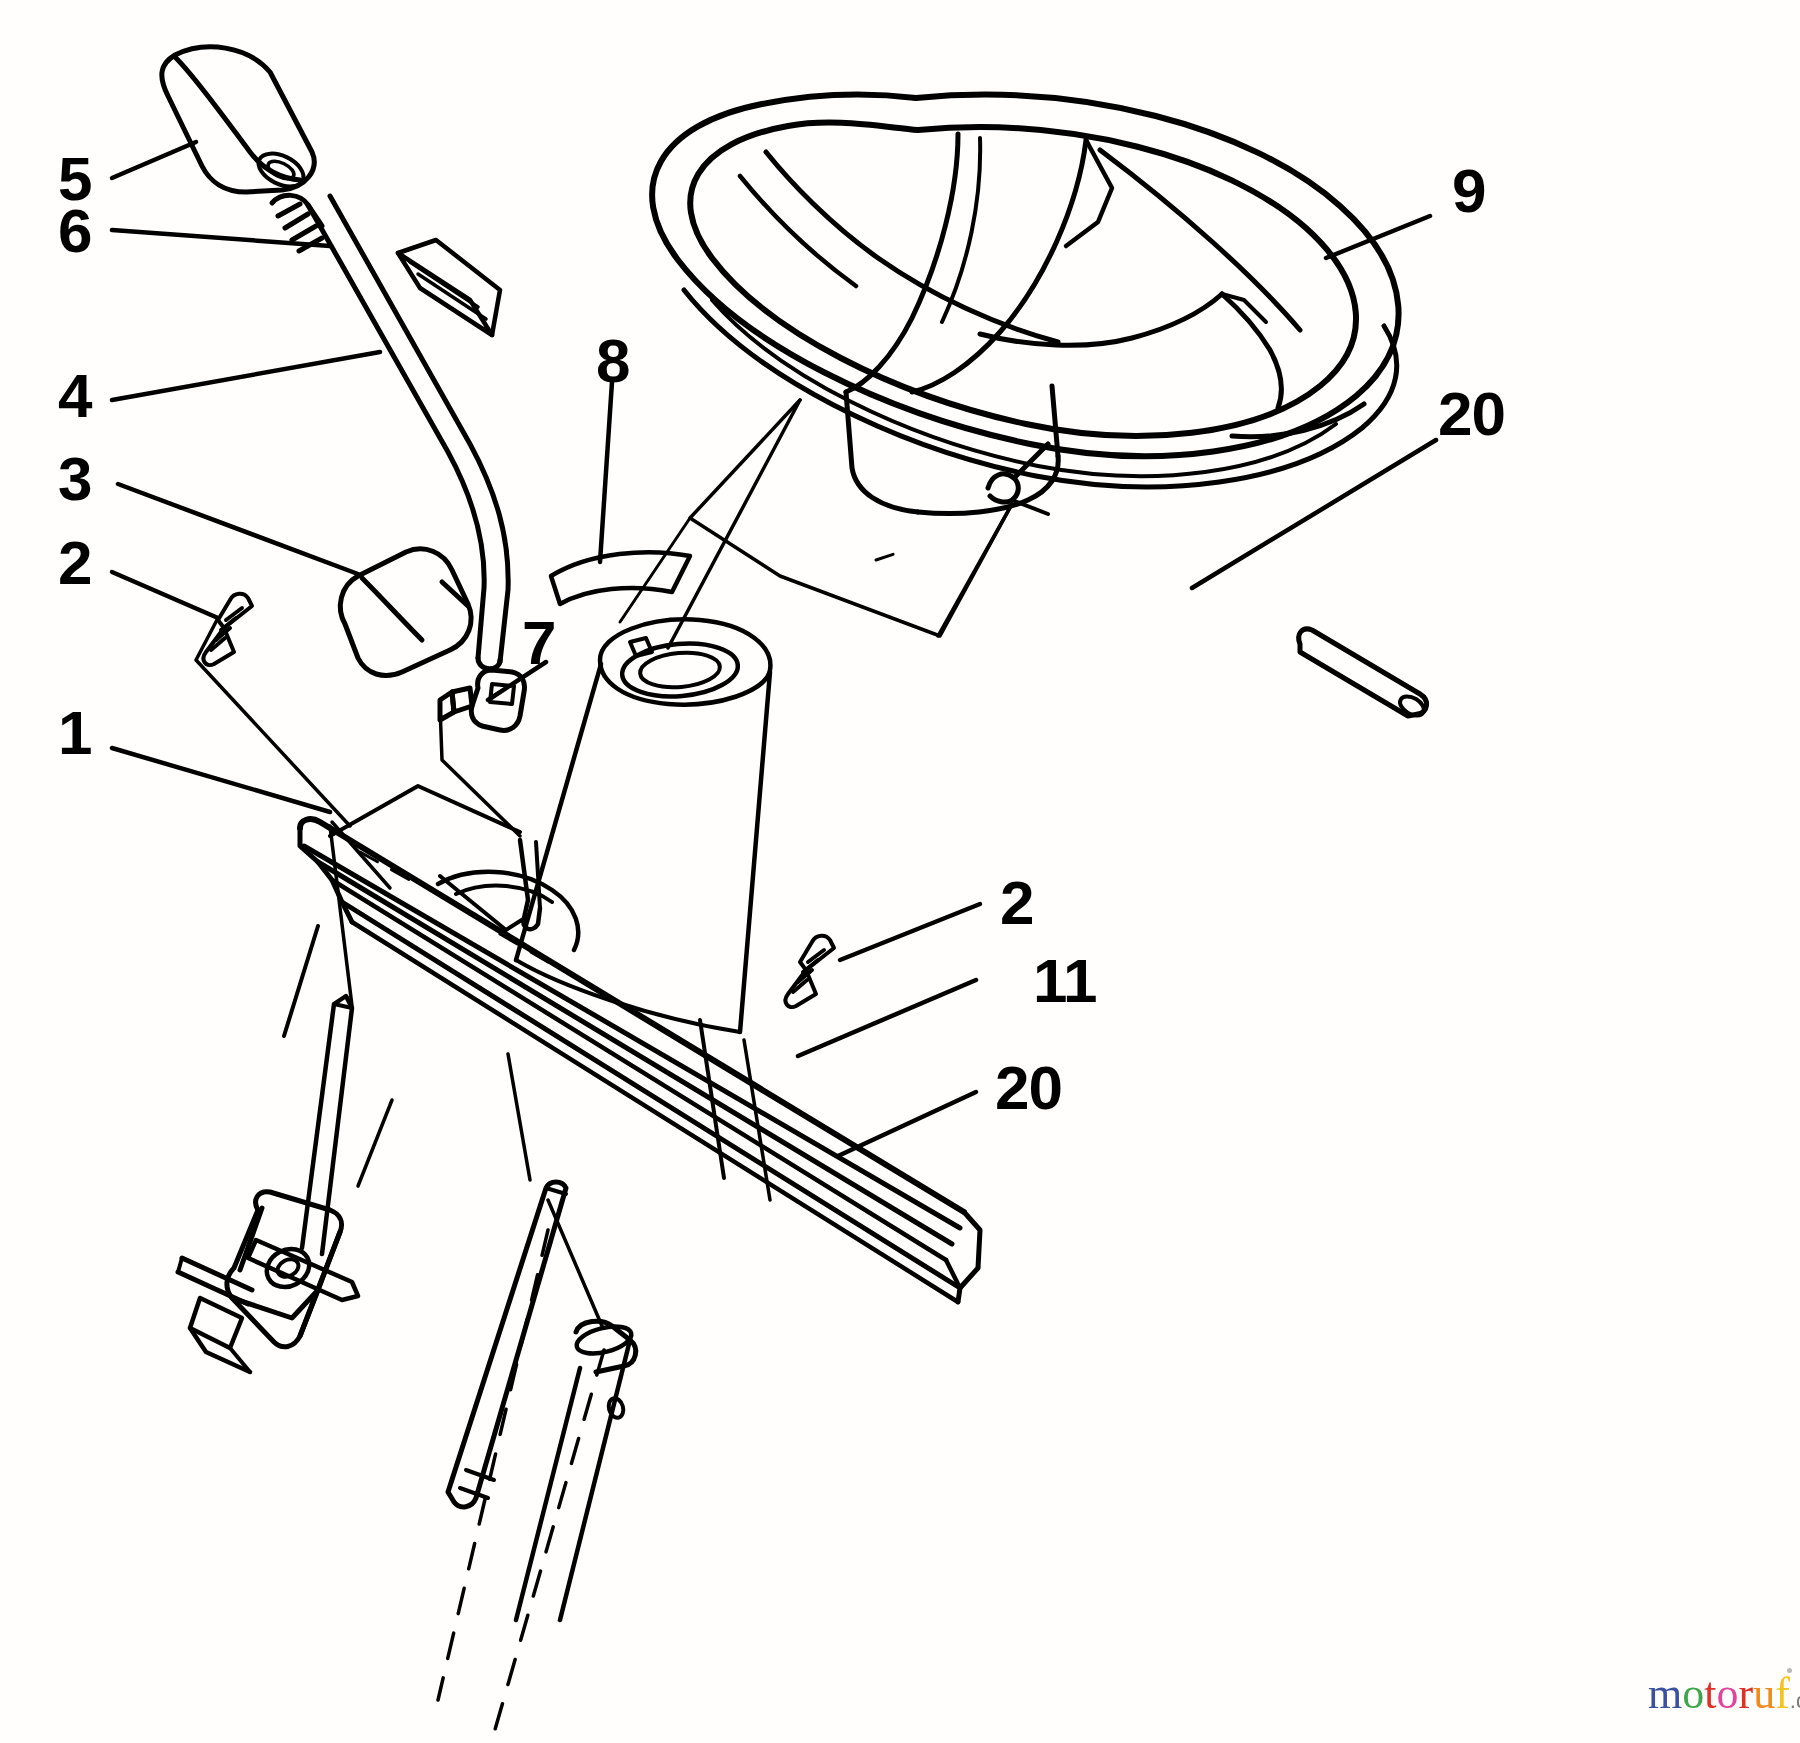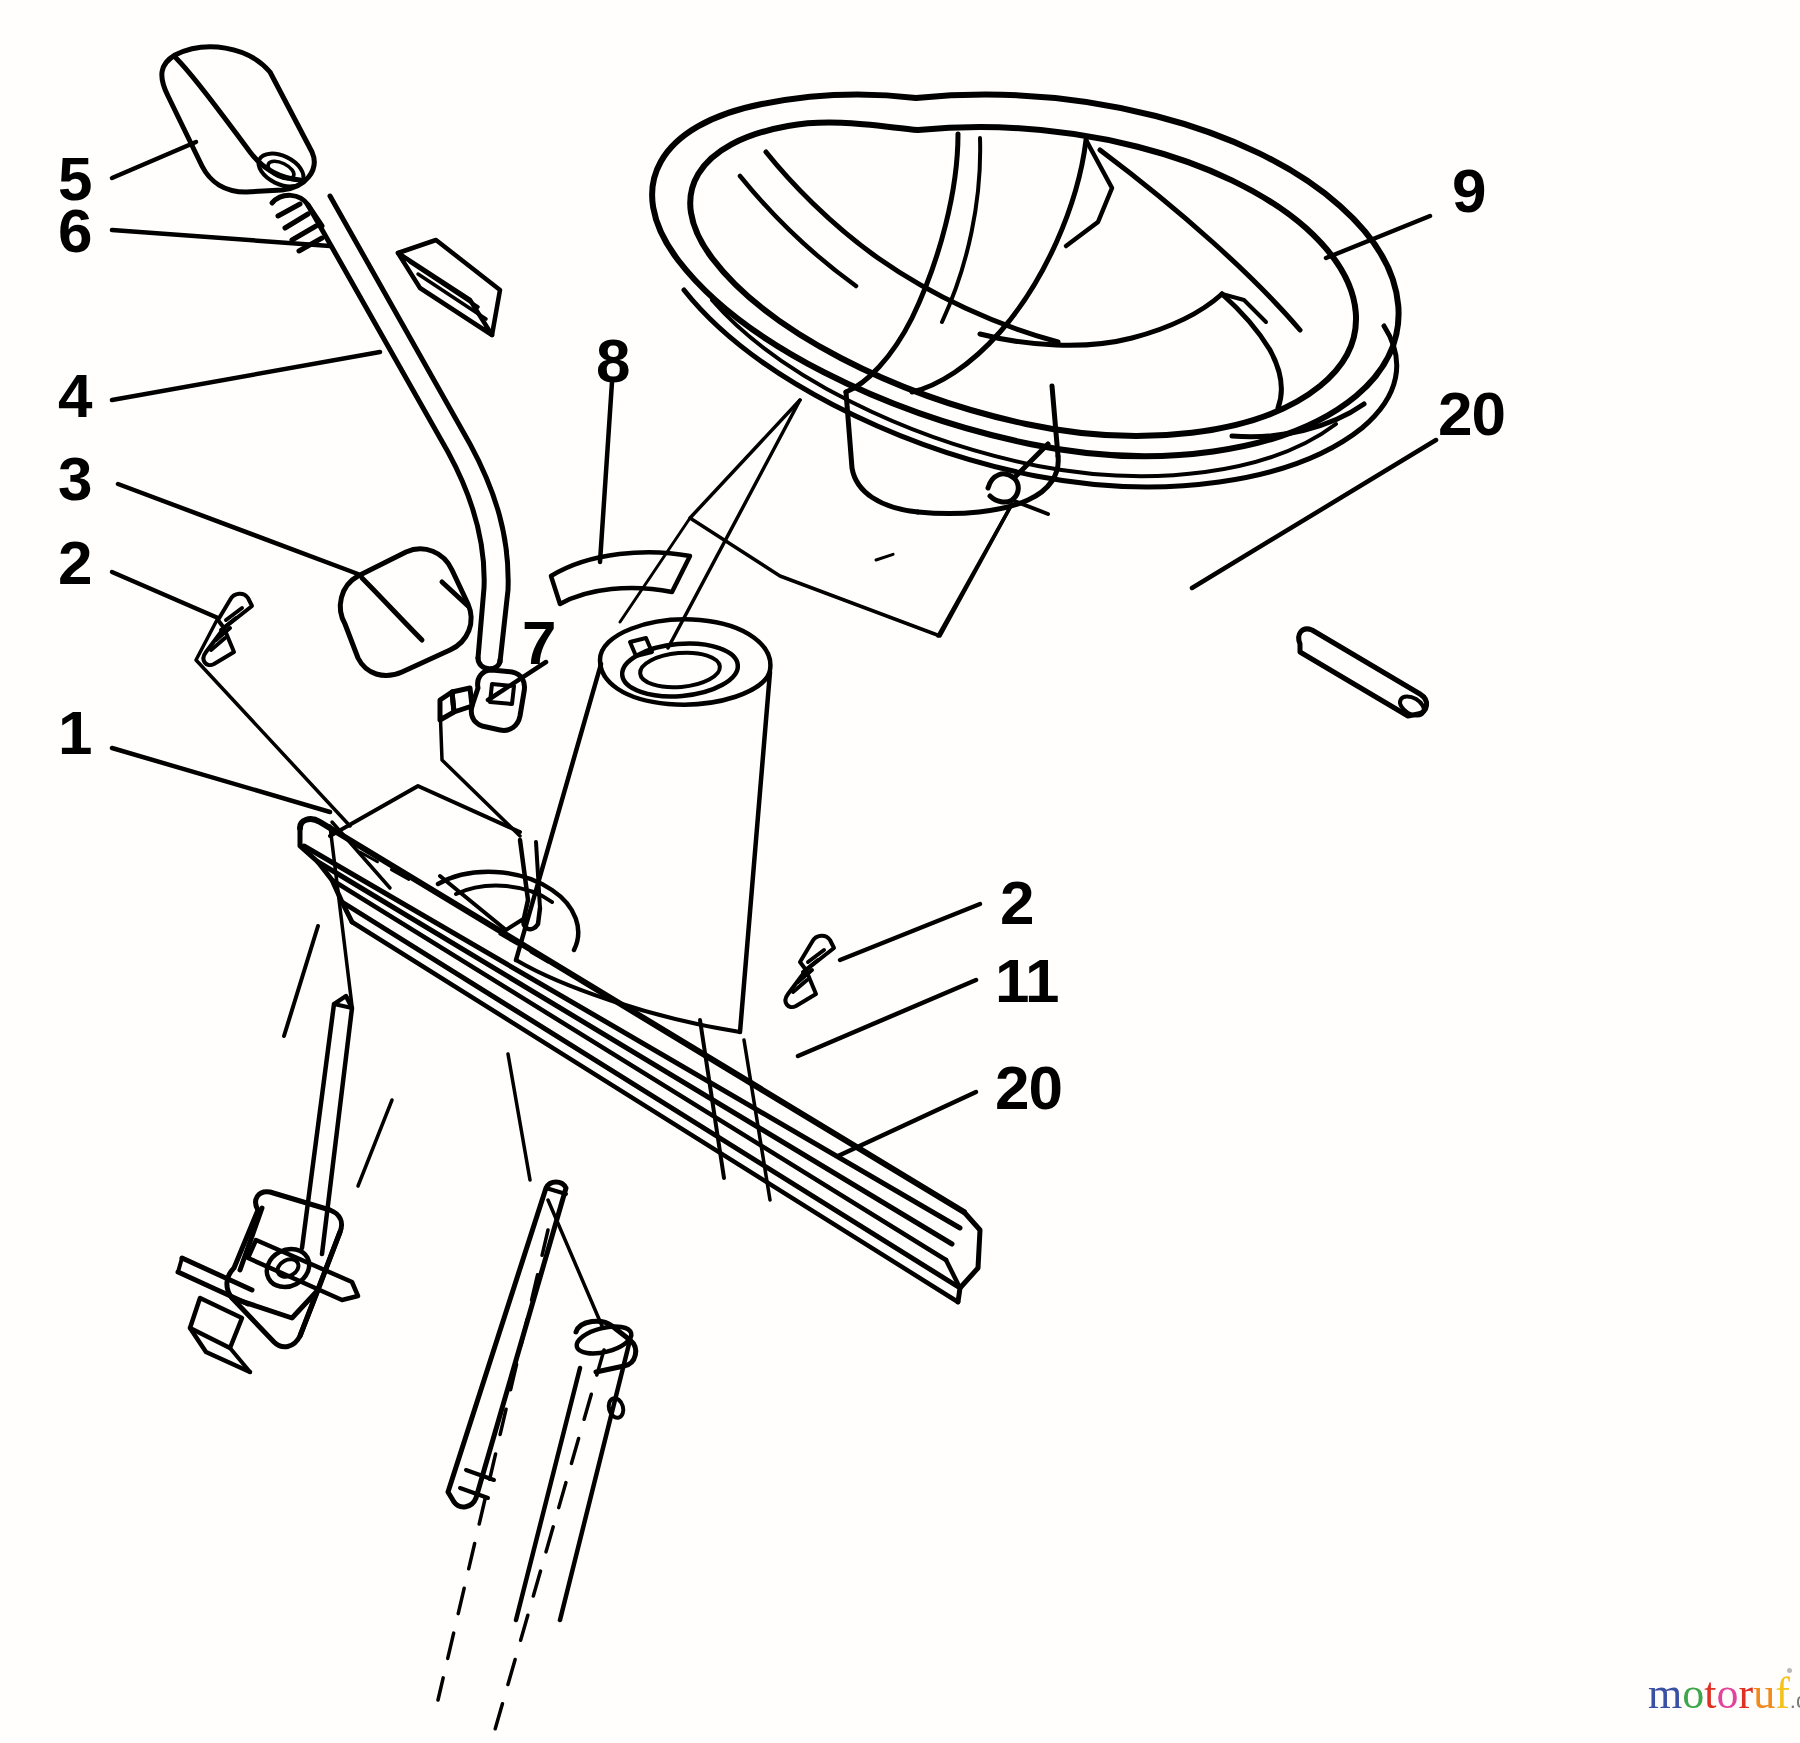--- a/index.html
+++ b/index.html
@@ -307,21 +307,21 @@
 <div class="callout" style="left:58px;  top:200px;">6</div>
 <div class="callout" style="left:58px;  top:365px;">4</div>
 <div class="callout" style="left:58px;  top:448px;">3</div>
 <div class="callout" style="left:58px;  top:532px;">2</div>
 <div class="callout" style="left:58px;  top:702px;">1</div>
 <div class="callout" style="left:596px; top:330px;">8</div>
 <div class="callout" style="left:522px; top:612px;">7</div>
 <div class="callout" style="left:1452px;top:160px;">9</div>
 <div class="callout" style="left:1438px;top:383px;">20</div>
 <div class="callout" style="left:1000px;top:872px;">2</div>
-<div class="callout" style="left:995px; top:950px;">11</div>
+<div class="callout" style="left:1033px; top:950px;">11</div>
 <div class="callout" style="left:995px; top:1057px;">20</div>
 
 <div id="watermark">
   <span class="w" style="color: rgb(58, 81, 163);">m</span><span class="w" style="color: rgb(61, 166, 75);">o</span><span class="w" style="color: rgb(224, 48, 36);">t</span><span class="w" style="color: rgb(226, 68, 155);">o</span><span class="w" style="color: rgb(224, 48, 36);">r</span><span class="w" style="color: rgb(240, 138, 28);">u</span><span class="w" style="color: rgb(244, 194, 27);">f</span><span class="suffix" style="color: rgb(123, 123, 123);">.de</span>
   <span class="dot"></span>
 </div>
 
 </div>
 
 </body></html>

